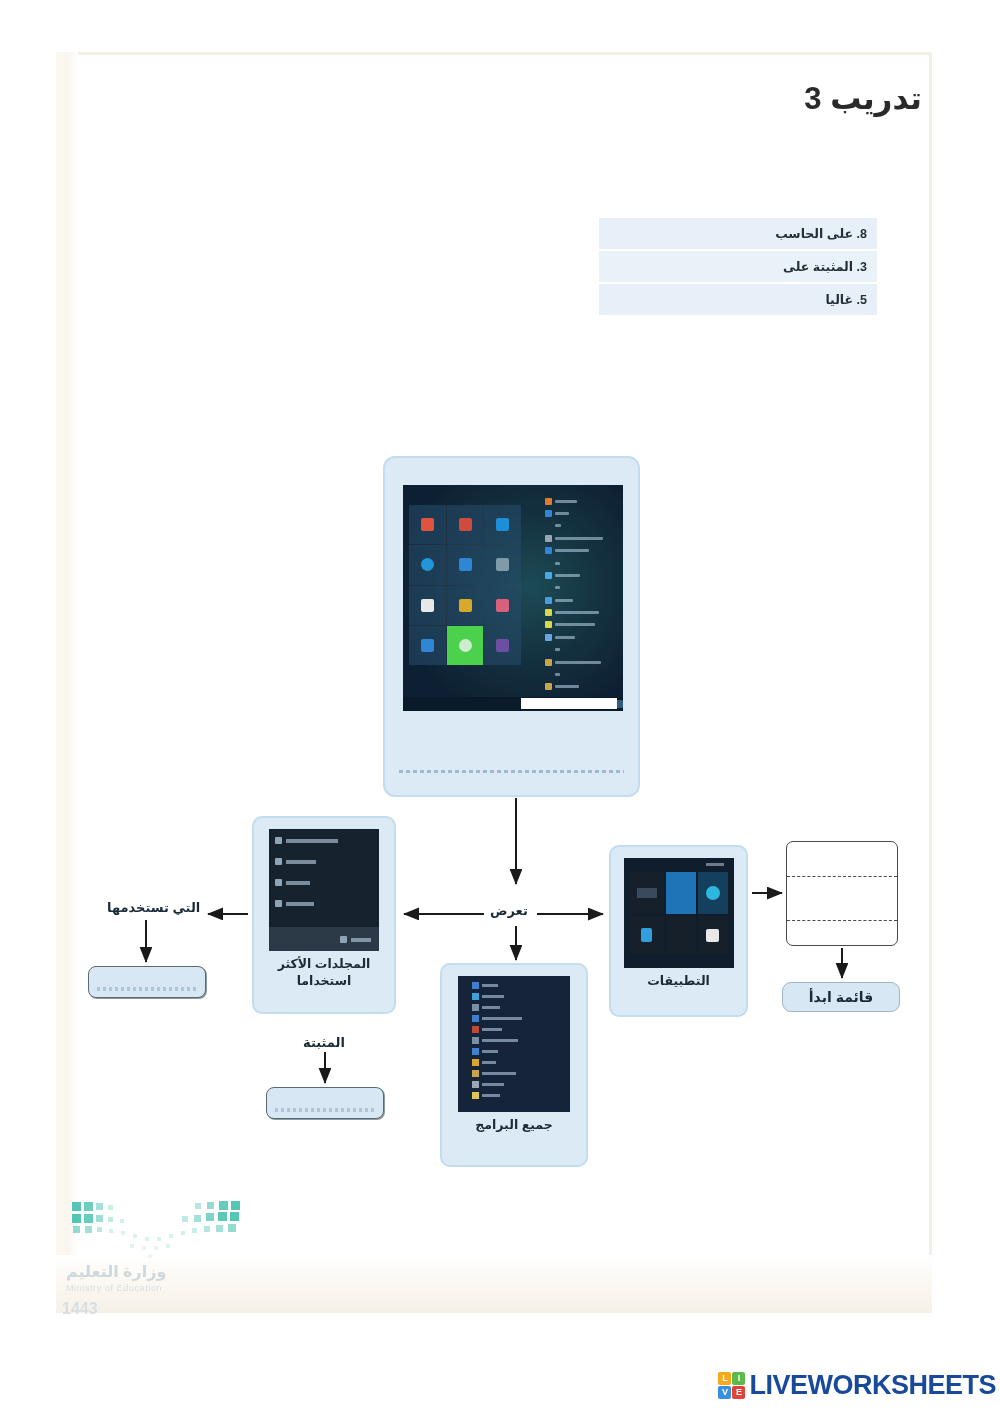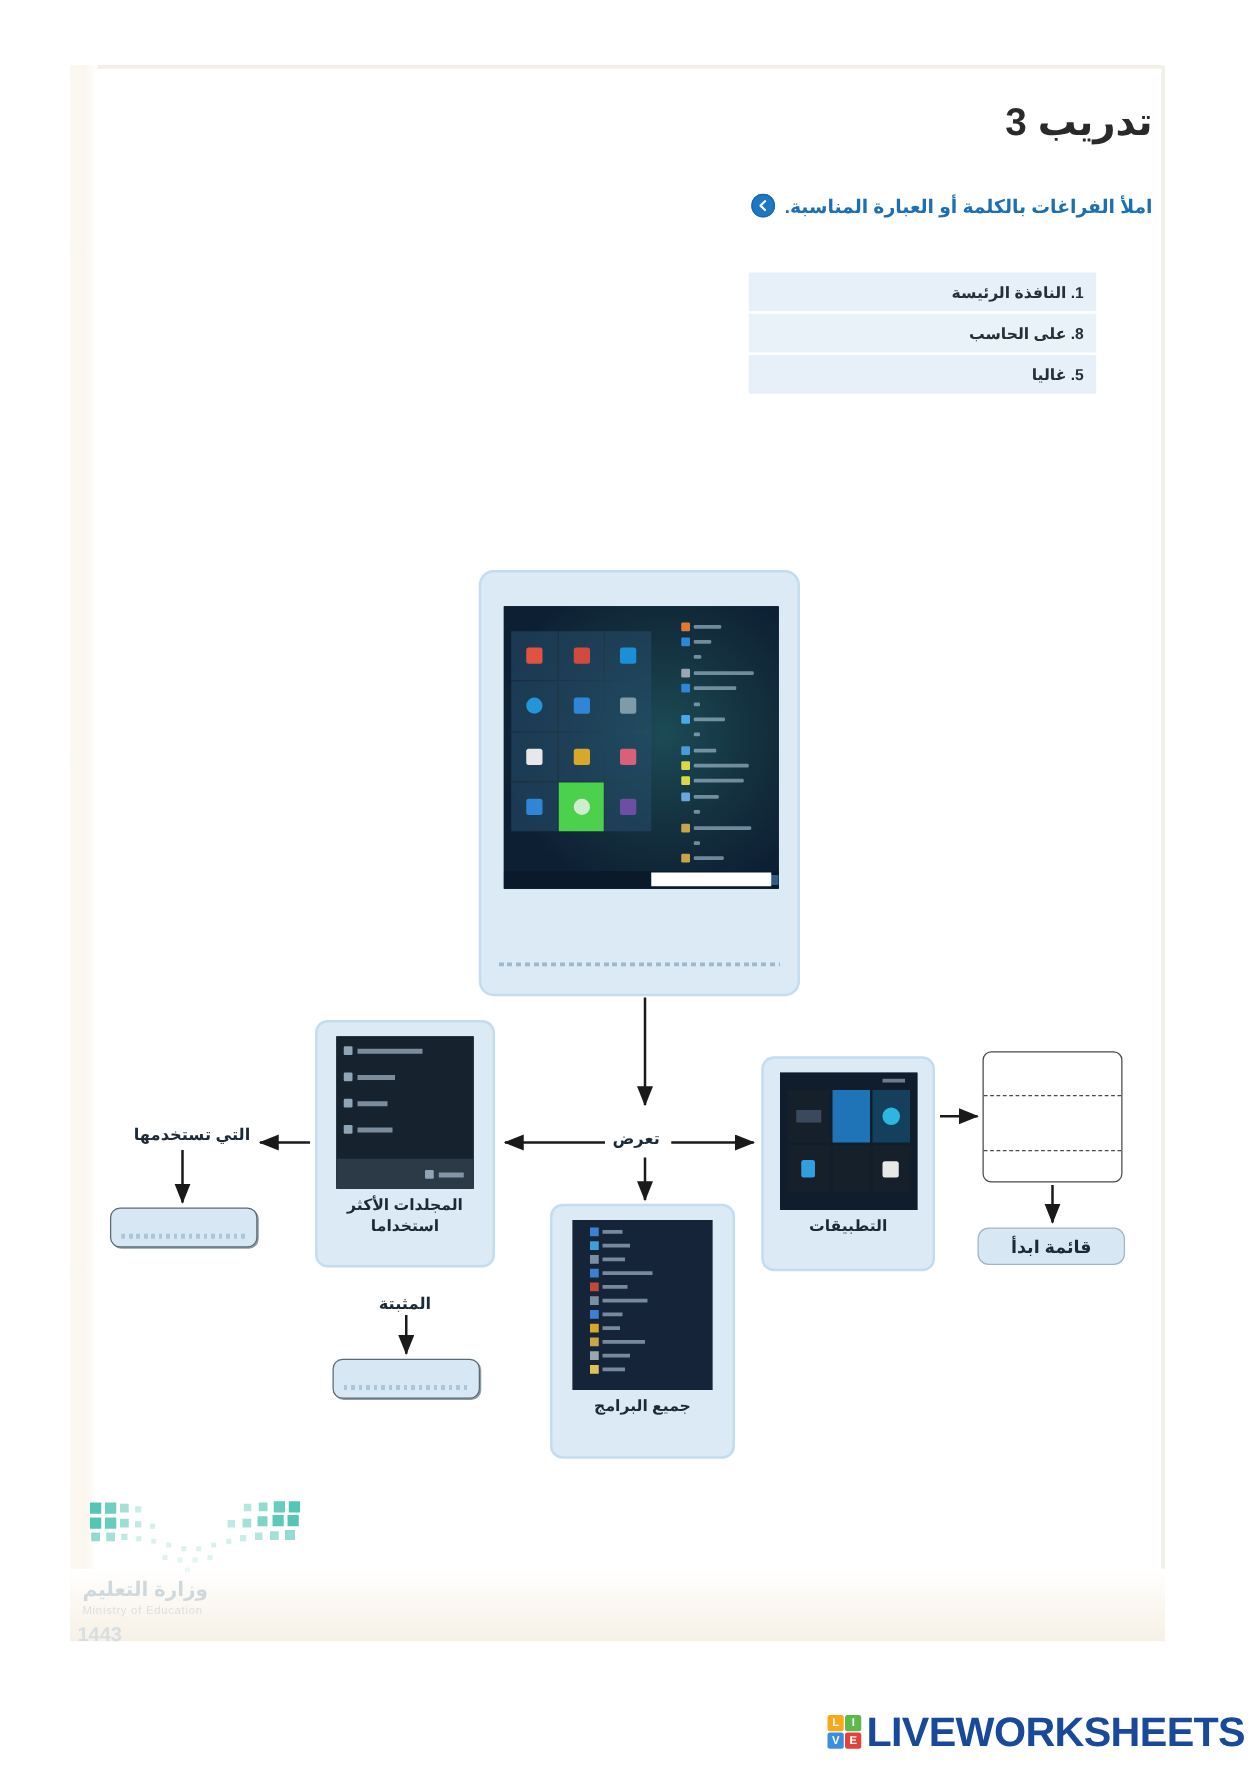--- a/index.html
+++ b/index.html
@@ -342,53 +342,45 @@
   .lw-b {
     width: 13px; height: 13px;
     border-radius: 2px;
     color: #fff;
     font-size: 9px;
     font-weight: 700;
     display: flex; align-items: center; justify-content: center;
     font-family: "Liberation Sans", sans-serif;
   }
   #lw-word {
-    font-size: 33px;
+    font-size: 27px;
     font-weight: 700;
     color: #18499b;
     letter-spacing: -0.5px;
     line-height: 1;
   }
 </style>
 </head>
 <body>
 
 <div id="page">
 
   <div id="sheet-frame"></div>
   <div id="sheet-left-band"></div>
   <div id="sheet-bottom-band"></div>
 
   <div id="exercise-title">تدريب 3</div>
 
-  <div id="instruction-row">
-    <span id="instruction-bullet">
-      <svg width="11" height="11" viewBox="0 0 11 11">
-        <path d="M7 2 L3.4 5.5 L7 9" fill="none" stroke="#ffffff" stroke-width="1.7" stroke-linecap="round" stroke-linejoin="round"></path>
-      </svg>
-    </span>
-    <span id="instruction-text">املأ الفراغات بالكلمة أو العبارة المناسبة.</span>
-  </div>
 
   <div id="blank-list">
     <div class="blank-row">
-      <span class="blank-text">1. النافذة الرئيسة</span>
+      <span class="blank-text">8. على الحاسب</span>
     </div>
     <div class="blank-row">
-      <span class="blank-text">8. على الحاسب</span>
+      <span class="blank-text">3. المثبتة على</span>
     </div>
     <div class="blank-row">
       <span class="blank-text">5. غاليا</span>
     </div>
   </div>
 
   <div id="tablet-card">
     <div id="tablet-screen">
       <div class="win-bg"></div>
 

